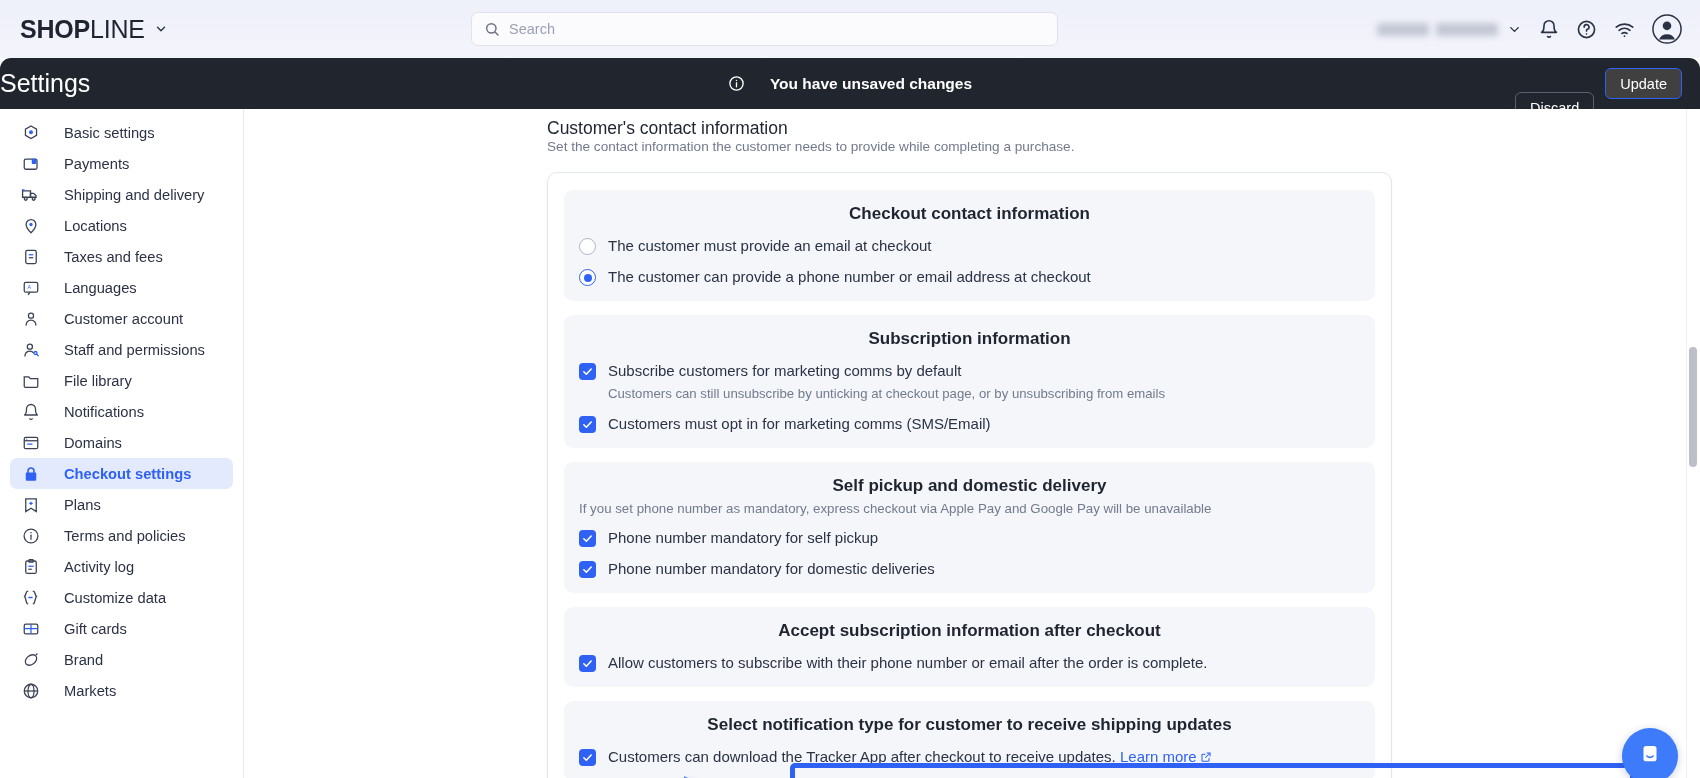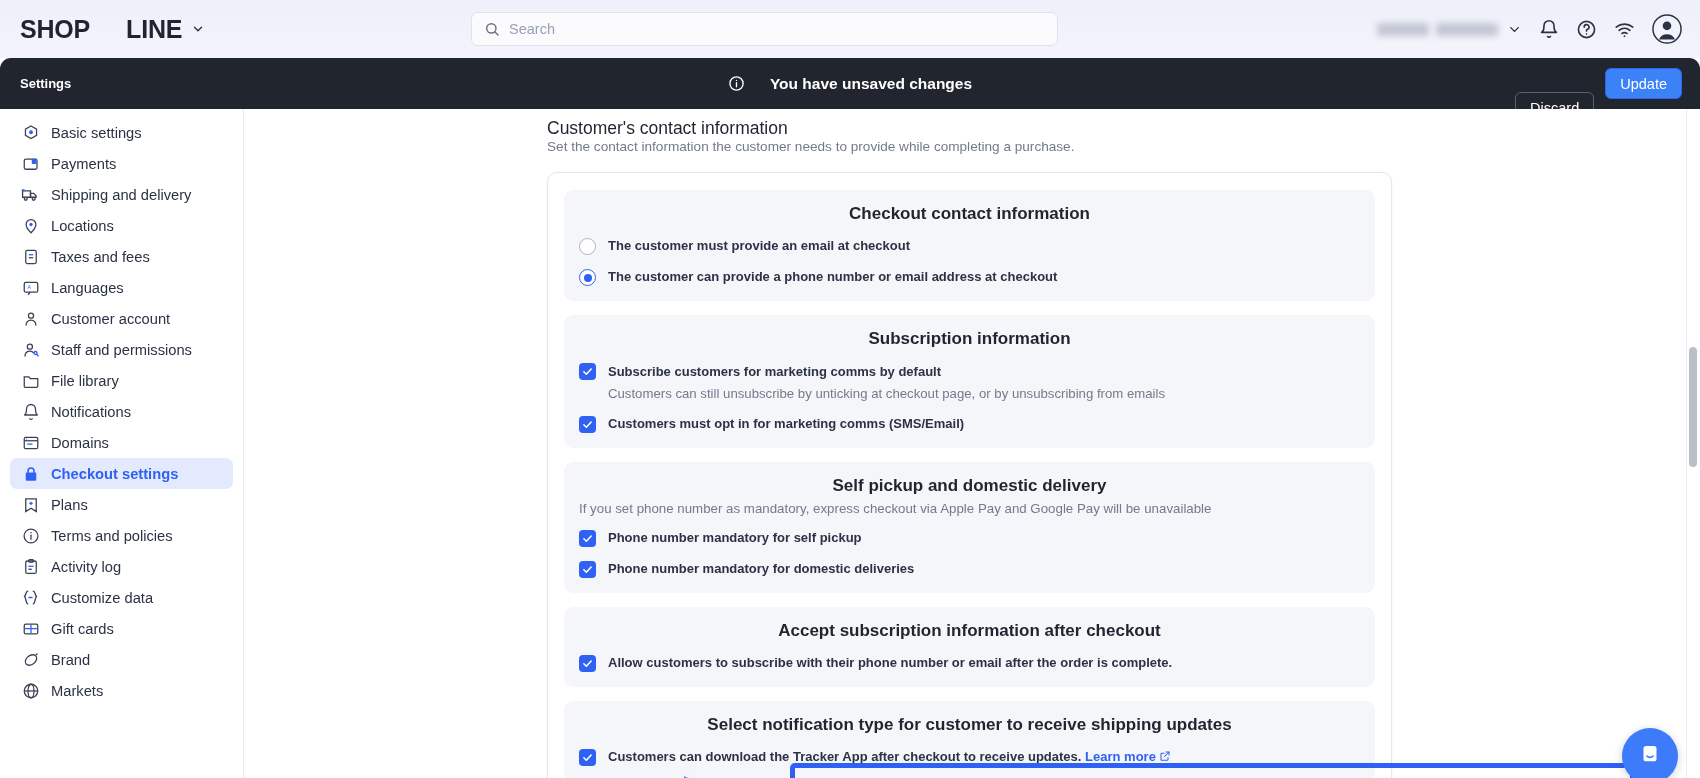--- a/index.html
+++ b/index.html
@@ -14,21 +14,21 @@
   .topbar {
     position: absolute; top: 0; left: 0; width: 1700px; height: 58px;
     background: linear-gradient(180deg, #eef0fa 0%, #f3f4fb 100%);
     display: flex; align-items: center;
   }
   .brand { display: flex; align-items: center; margin-left: 20px; gap: 9px; }
   .brand-logo {
     font-size: 25px; font-weight: 700; letter-spacing: -0.2px;
     color: #1f2430; display: flex; align-items: center; white-space: nowrap; text-align: center;
   }
-  .brand-logo .light { font-weight: 700; margin-left: 36px; }
+  .brand-logo .light { font-weight: 400; }
   .brand-chevron { color: #2b3245; display:flex; align-items:center; }
 
   .searchwrap {
     position: absolute; left: 471px; top: 12px; width: 587px; height: 34px; border-radius: 10px;
   }
   .searchbox {
     width: 100%; height: 100%; border: 1px solid #dfe2ee; border-radius: 7px;
     background: #fbfbfe; display: flex; align-items: center; padding: 0 12px; gap: 9px;
   }
   .searchbox input {
@@ -52,46 +52,46 @@
   .ic { color: #2b3245; display: flex; align-items: center; justify-content: center; cursor: pointer; }
   .avatar { width: 30px; height: 30px; }
 
   
   .subheader {
     position: absolute; top: 58px; left: 0; width: 1700px; height: 51px;
     background: #21252e; border-top-left-radius: 11px; border-top-right-radius: 11px;
     display: flex; align-items: center;
   }
   .subheader .title {
-    margin-left: 20px; color: #ffffff; font-size: 13px; font-weight: 700;
+    color: #ffffff; font-size: 25px; font-weight: 400;
   }
   .unsaved {
     position: absolute; left: 0; right: 0; display: flex; align-items: center;
     justify-content: center; gap: 25px; color: #ffffff; font-size: 15.5px; font-weight: 700;
     pointer-events: none;
   }
   .unsaved .ic { color: #fff; pointer-events: auto; }
   .hdr-actions {
     position: absolute; right: 18px; display: flex; align-items: center; gap: 11px;
   }
   .btn {
     height: 31px; padding: 0 14px; border-radius: 6px; font-size: 14.5px;
     font-family: "Liberation Sans", sans-serif; font-weight: 400; cursor: pointer;
     display: flex; align-items: center; justify-content: center;
   }
   .btn-discard { background: #21252e; color: #ffffff; border: 1px solid #5a6070; margin-top: 48px; }
-  .btn-update { background: #3b82f6; color: #ffffff; border: 1px solid #2f62f4; }
+  .btn-update { background: #404040; color: #ffffff; border: 1px solid #2f62f4; }
 
   
   .sidebar {
     position: absolute; top: 109px; left: 0; width: 244px; height: 669px;
     background: #ffffff; border-right: 1px solid #e8e9ef; padding-top: 8px;
   }
   .side-item {
-    display: flex; align-items: center; gap: 11px; height: 31px;
+    display: flex; align-items: center; gap: 24px; height: 31px;
     margin: 0 10px; padding: 0 11px; border-radius: 7px; cursor: pointer;
     color: #2b3245; font-size: 14.7px;
   }
   .side-item .sic { width: 19px; height: 19px; display: flex; align-items: center; justify-content: center; color: #3b4254; flex: none; }
   .side-item.active { background: #e4eafd; color: #2f62f4; font-weight: 700; }
   .side-item.active .sic { color: #2f62f4; }
 
   
   .main {
     position: absolute; top: 109px; left: 244px; width: 1456px; height: 669px;
@@ -104,21 +104,21 @@
   .card {
     margin-top: 18px; border: 1px solid #e4e6ee; border-radius: 10px;
     background: #ffffff; padding: 17px 16px; display: flex; flex-direction: column; gap: 14px;
     box-shadow: 0 1px 2px rgba(22,28,45,0.05);
   }
   .panel { background: #f5f6fa; border-radius: 9px; padding: 14px 15px 15px 15px; }
   .panel-title { font-size: 17px; font-weight: 700; color: #1f2430; text-align: center; }
   .panel-desc { font-size: 13.3px; color: #737a8e; margin-top: 5px; }
 
   .opt { display: flex; align-items: flex-start; gap: 12px; margin-top: 13px; }
-  .opt-text { font-size: 13px; color: #2b3245; line-height: 17px; font-weight: bold; }
+  .opt-text { font-size: 15px; color: #2b3245; line-height: 17px; }
   .opt-sub { font-size: 13.2px; color: #737a8e; margin-top: 6px; line-height: 16px; }
 
   .radio {
     width: 17px; height: 17px; border-radius: 50%; border: 1.6px solid #aeb3c4;
     background: #fff; flex: none; margin-top: 1px; cursor: pointer;
     display: flex; align-items: center; justify-content: center;
   }
   .radio.on { border-color: #2f62f4; border-width: 1.6px; }
   .radio.on::after { content: ""; width: 8px; height: 8px; border-radius: 50%; background: #2f62f4; }
 

